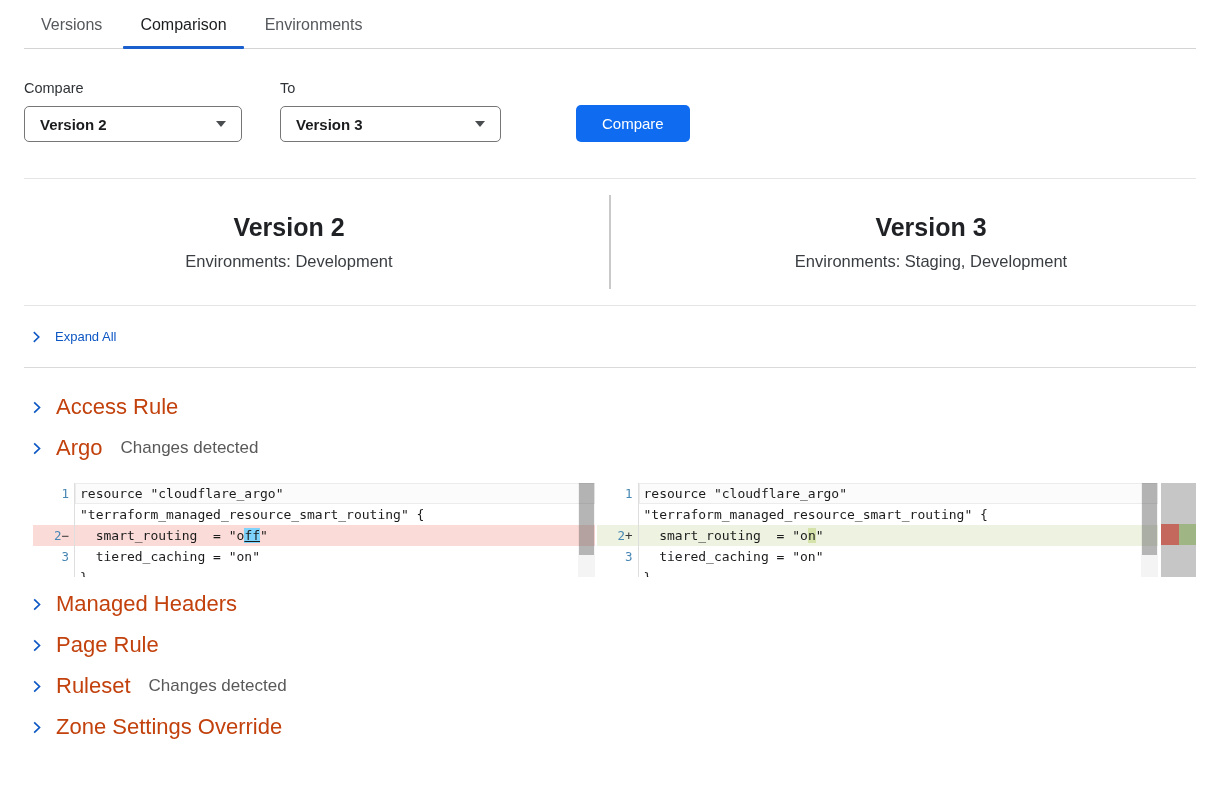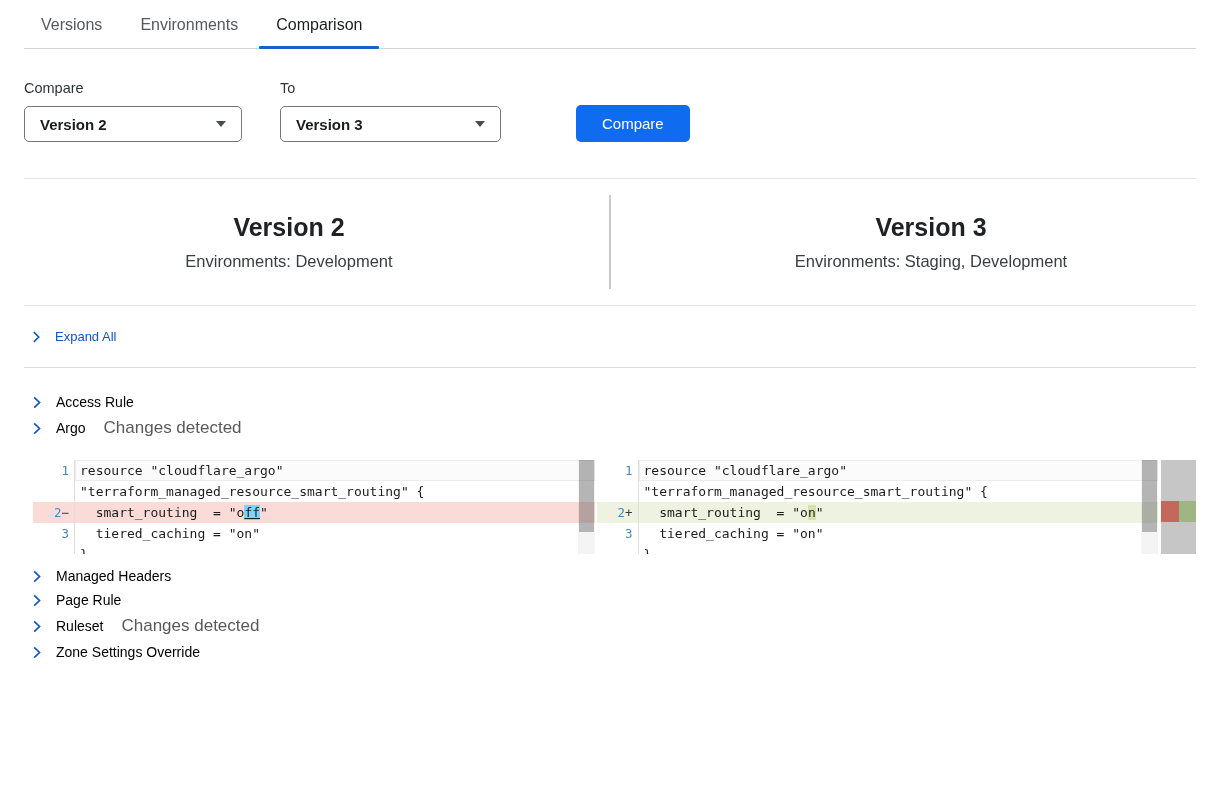--- a/index.html
+++ b/index.html
@@ -57,23 +57,23 @@
   
   .expand-row {
     display:flex; align-items:center; cursor:pointer;
     padding:23px 0 23px 5px; border-bottom:1px solid #dadada;
   }
   .chev { display:flex; margin-right:12px; flex:none; }
   .expand-label { font-size:13px; color:#0d57c4; }
 
   
   .section-row { display:flex; align-items:center; margin-left:5px; cursor:pointer; }
-  .section-label { font-size:14px; color:#000000; }
+  .section-label { font-size:22px; color:#c2410c; }
   .badge { font-size:17px; color:#595959; margin-left:18px; }
-  .mt26 { margin-top:26px; } .mt20 { margin-top:8px; } .mt14 { margin-top:14px; }
+  .mt26 { margin-top:26px; } .mt20 { margin-top:15px; } .mt14 { margin-top:14px; }
 
   
   .diff {
     display:flex; height:94px; overflow:hidden; margin:22px 0 0 9px;
     font-family:"DejaVu Sans Mono", monospace; font-size:13px; line-height:21px; color:#1c1c1c;
   }
   .pane { flex:1; position:relative; overflow:hidden; background:#fff; }
   .pane.pleft { margin-right:2px; }
   .prow { display:flex; height:21px; align-items:center; }
   .prow.removed { background:#fbdbd8; }
@@ -95,22 +95,22 @@
   .ruler .mark-red   { position:absolute; top:41px; height:21px; left:0;  width:50%; background:#c4685e; }
   .ruler .mark-green { position:absolute; top:41px; height:21px; right:0; width:50%; background:#9fb584; }
 </style>
 </head>
 <body>
 
 <div class="container">
 
   <div class="tabbar">
     <div class="tab">Versions</div>
+    <div class="tab active">Comparison</div>
     <div class="tab">Environments</div>
-    <div class="tab active">Comparison</div>
   </div>
 
   <div class="form-row">
     <div class="field field-w1">
       <div class="field-label">Compare</div>
       <div class="selectbox">
         <span>Version 2</span>
         <span class="caret"></span>
       </div>
     </div>

